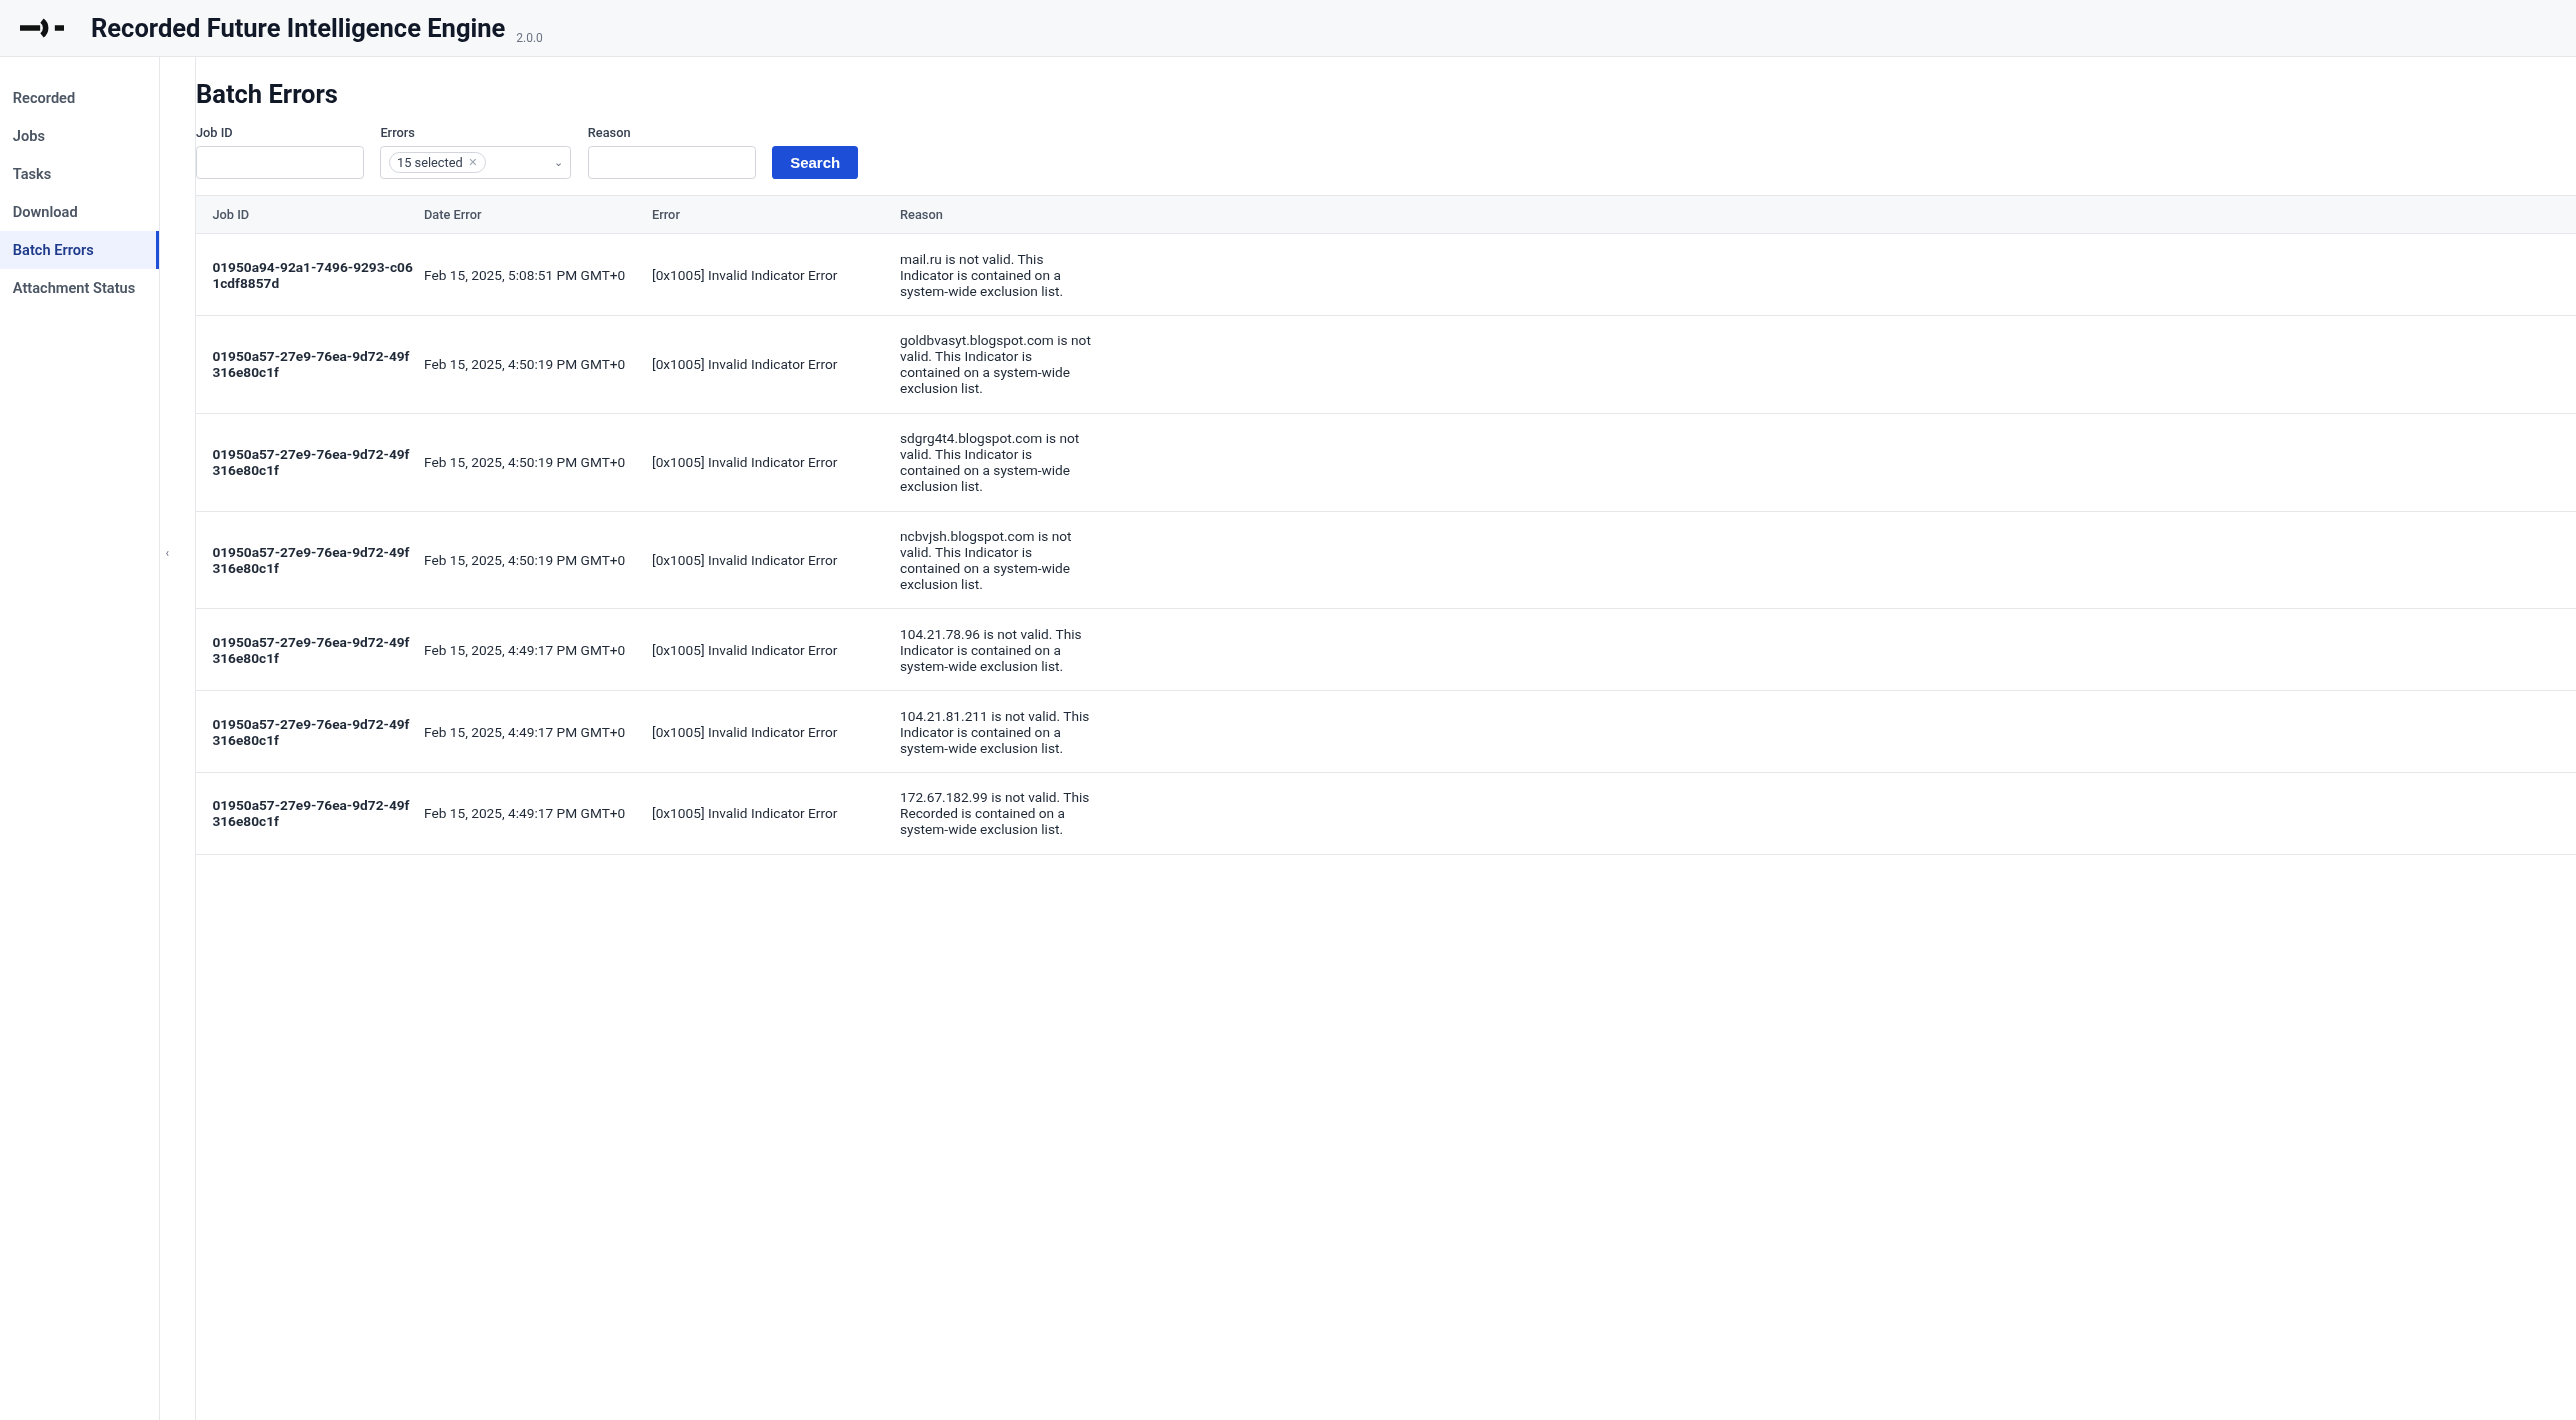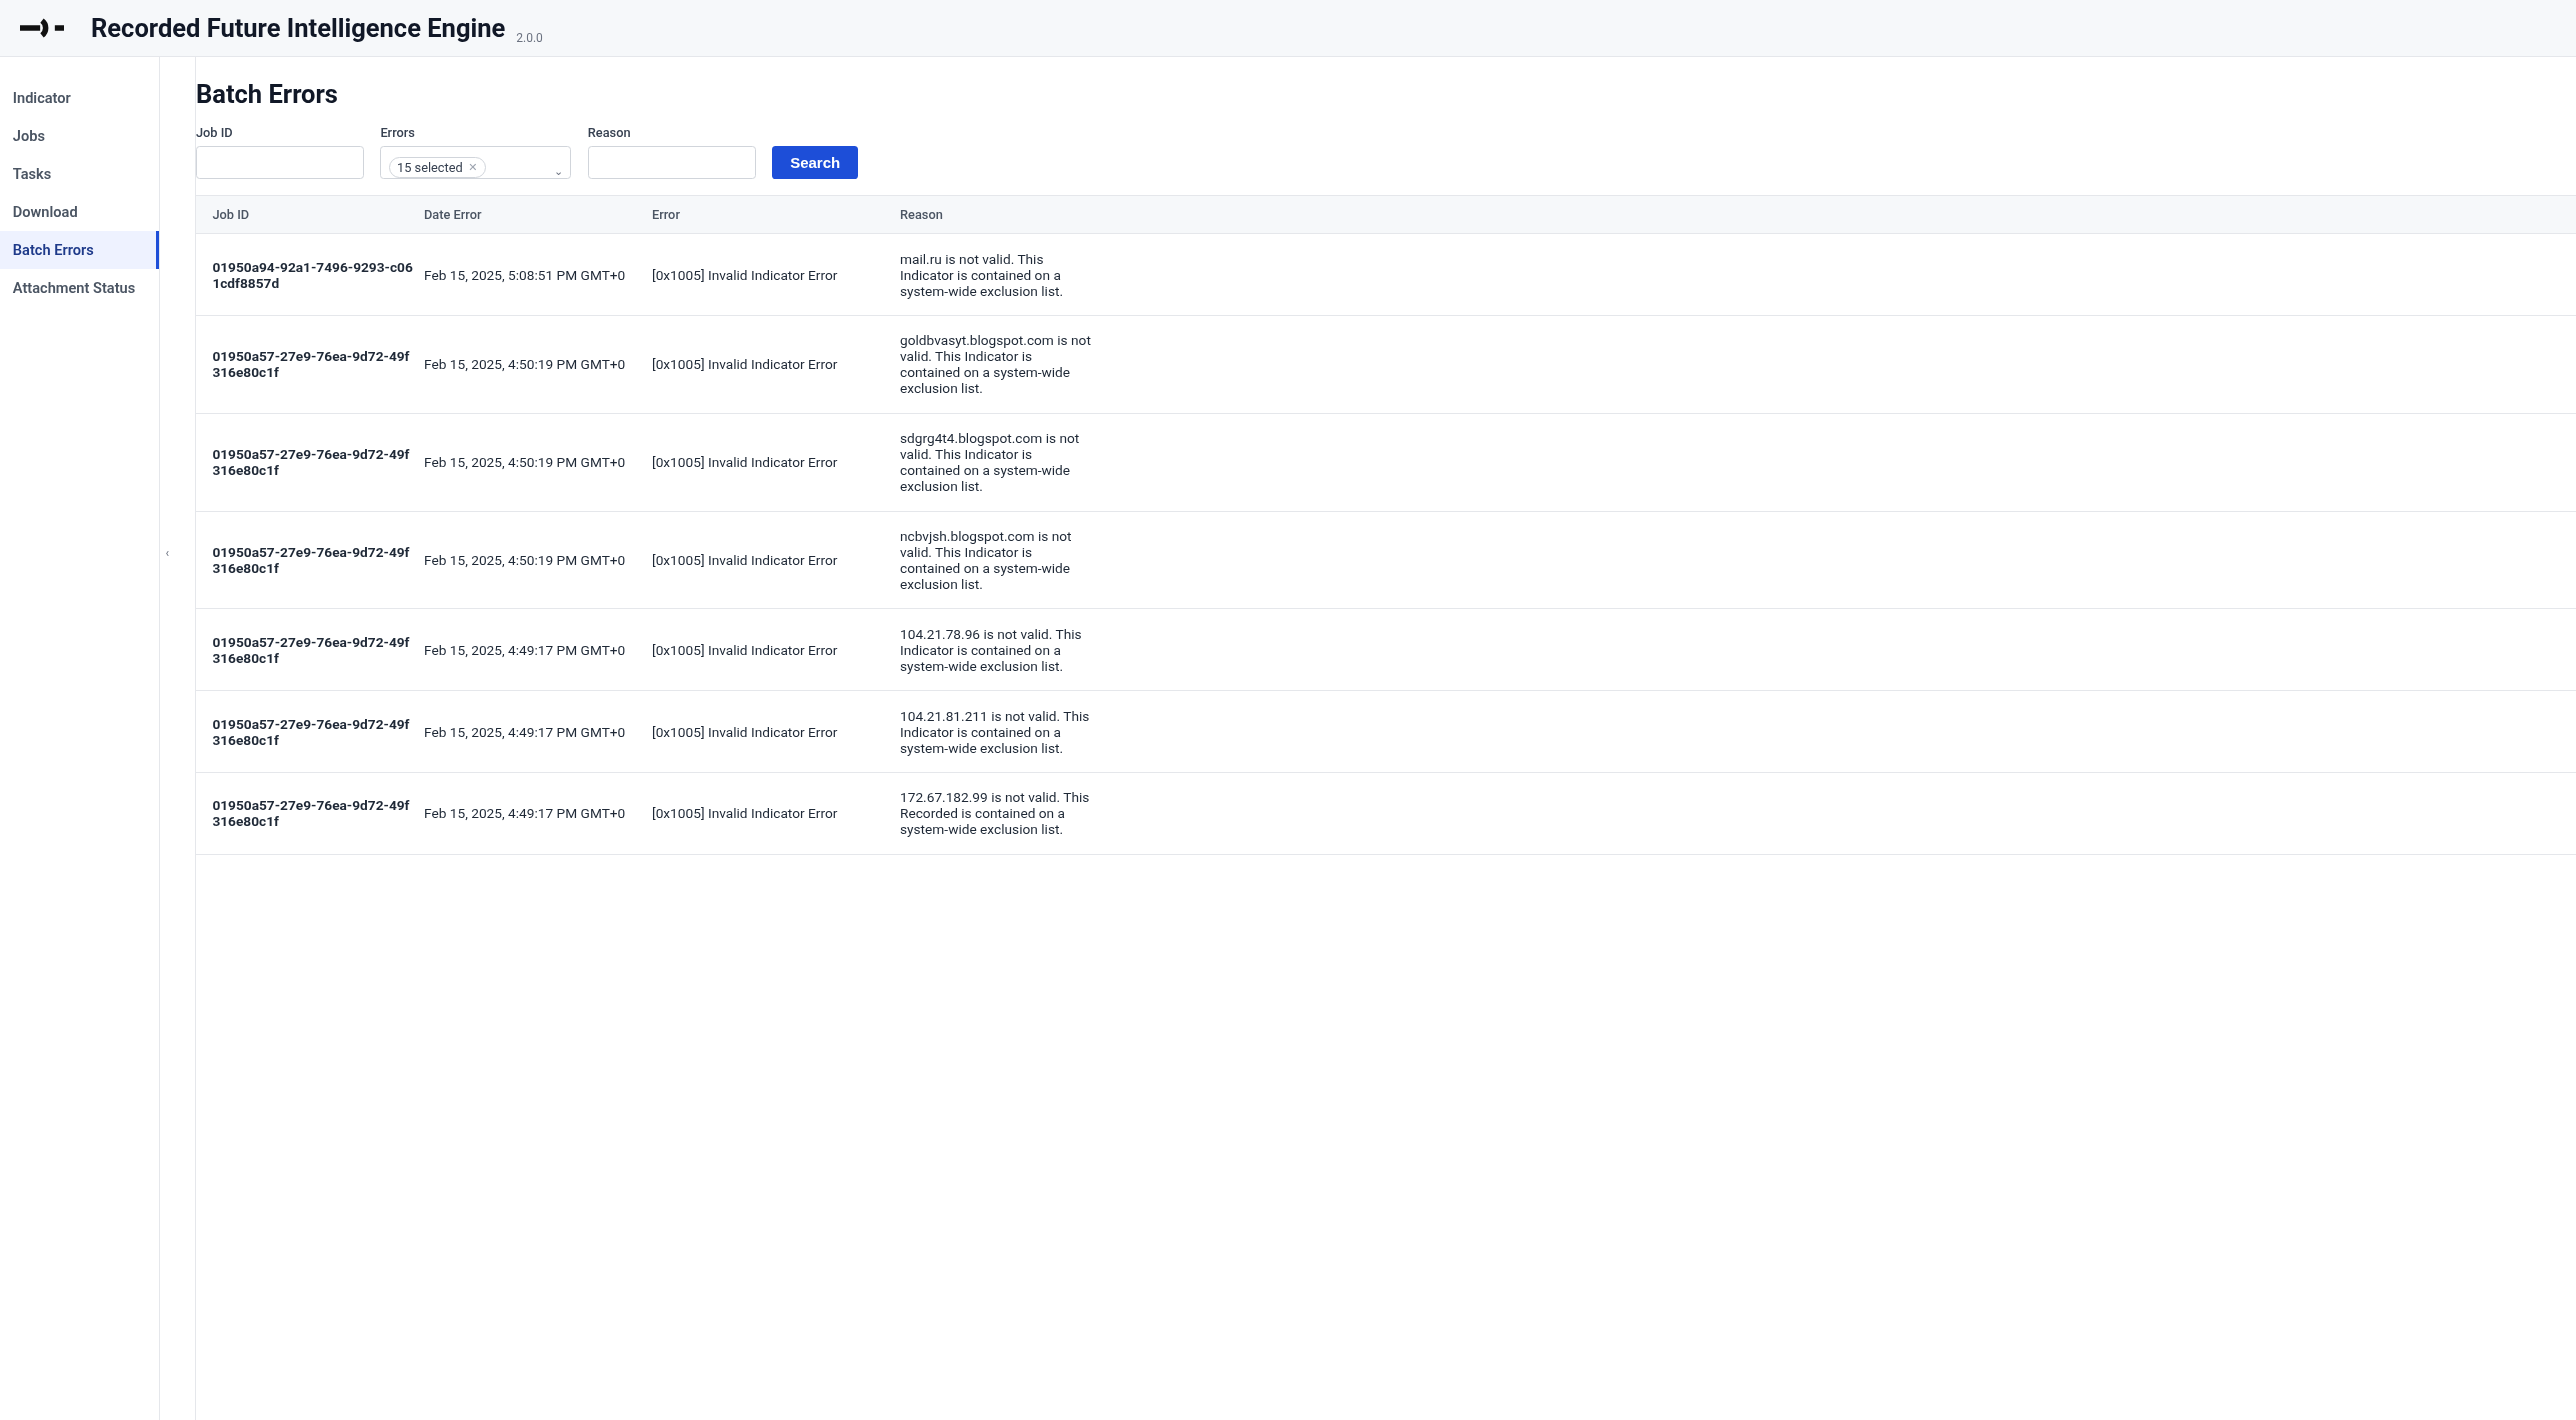--- a/index.html
+++ b/index.html
@@ -108,21 +108,21 @@
     padding: 0 7.3px;
     font-size: 12.8px;
   }
   .multi-select {
     height: 33px;
     width: 191px;
     border: 0.9px solid #d1d5db;
     border-radius: 3.6px;
     padding: 0 7.3px;
     display: flex;
-    align-items: flex-end;
+    align-items: center;
     justify-content: space-between;
     position: relative;
   }
   .chip {
     display: inline-flex;
     align-items: center;
     background: #ffffff;
     border: 0.9px solid #d1d5db;
     border-radius: 12.8px;
     padding: 1.8px 7.3px;
@@ -193,21 +193,21 @@
       <path d="M24 4 a10 10 0 0 1 0 16" fill="none" stroke="#111" stroke-width="6"></path>
       <rect x="38" y="9" width="10" height="6" fill="#111"></rect>
     </svg>
   </div>
   <div class="app-title">Recorded Future Intelligence Engine</div>
   <div class="app-version">2.0.0</div>
 </div>
 
 <div class="layout">
   <div class="sidebar">
-    <div class="sidebar-item">Indicator</div>
+    <div class="sidebar-item">Recorded</div>
     <div class="sidebar-item">Jobs</div>
     <div class="sidebar-item">Tasks</div>
     <div class="sidebar-item">Download</div>
     <div class="sidebar-item active">Batch Errors</div>
     <div class="sidebar-item">Attachment Status</div>
   </div>
 
   <div class="spacer-col">
     <div class="collapse-handle">
       <span>‹</span>

